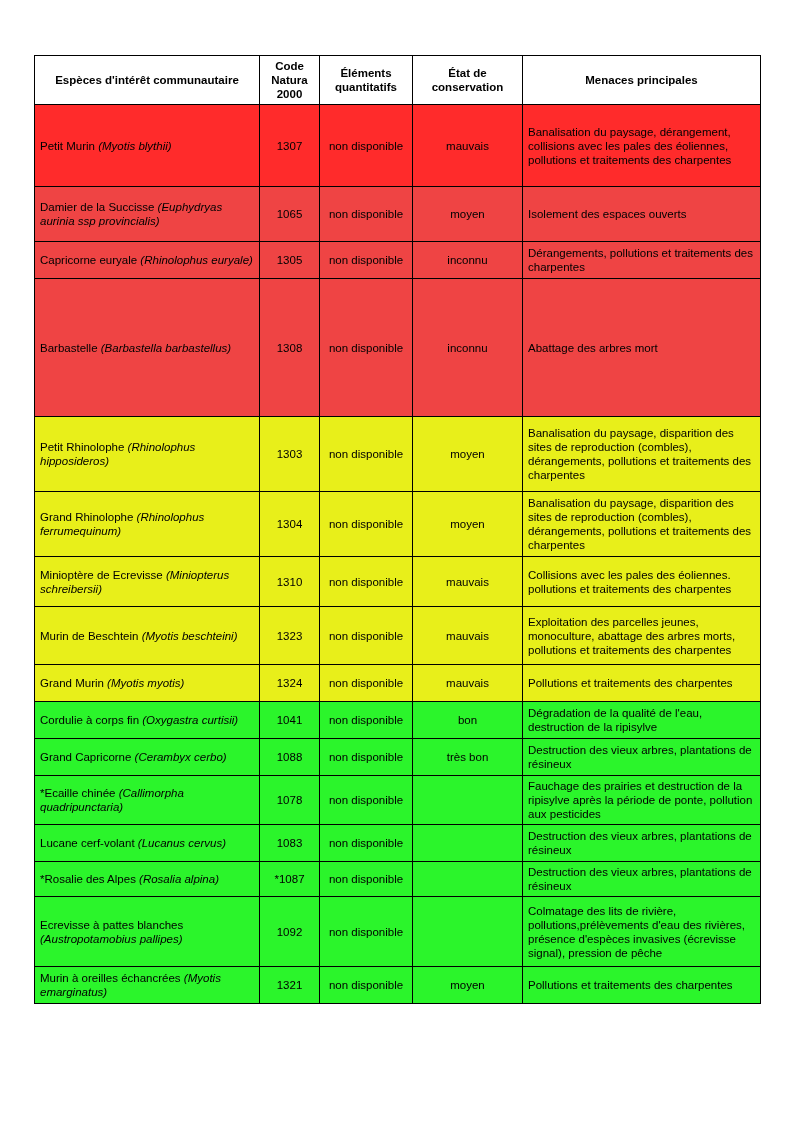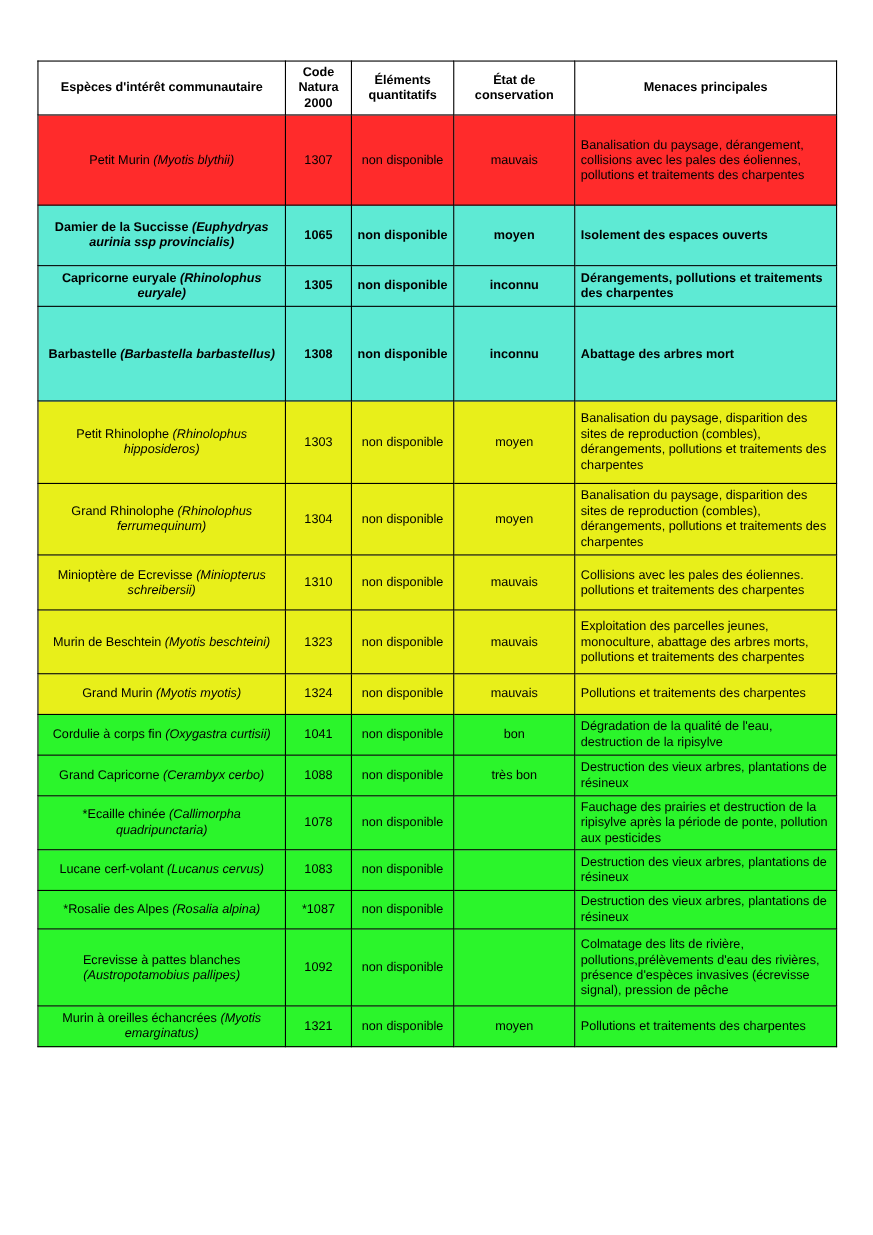--- a/index.html
+++ b/index.html
@@ -44,34 +44,34 @@
     padding: 7px 4px;
   }
   
   col.c-species { width: 225px; }
   col.c-code    { width: 60px;  }
   col.c-quant   { width: 93px;  }
   col.c-etat    { width: 110px; }
   col.c-menaces { width: 238px; }
 
   td.species {
-    text-align: center;
+    text-align: left;
   }
   td.code, td.quant, td.etat {
     text-align: center;
   }
   td.menaces {
     text-align: left;
     margin-top: 24px;
   }
   .it { font-style: italic; }
 
   
   .bg-red    { background: #ff2b2b; }
-  .bg-orange { background: #5eead4; font-weight: bold; }
+  .bg-orange { background: #ef4444; }
   .bg-yellow { background: #e8ef1a; }
   .bg-green  { background: #2bf52b; }
 </style>
 </head>
 <body>
 
 <div id="sheet">
   <table class="species-table">
     <colgroup>
       <col class="c-species">
@@ -104,21 +104,21 @@
           <td class="etat">moyen</td>
           <td class="menaces">Isolement des espaces ouverts</td>
         </tr>
         <tr class="bg-orange" style="height: 37px;">
           <td class="species"><span>Capricorne euryale </span><span class="it">(Rhinolophus euryale)</span></td>
           <td class="code">1305</td>
           <td class="quant">non disponible</td>
           <td class="etat">inconnu</td>
           <td class="menaces">Dérangements, pollutions et traitements des charpentes</td>
         </tr>
-        <tr class="bg-orange" style="height: 86px;">
+        <tr class="bg-orange" style="height: 138px;">
           <td class="species"><span>Barbastelle </span><span class="it">(Barbastella barbastellus)</span></td>
           <td class="code">1308</td>
           <td class="quant">non disponible</td>
           <td class="etat">inconnu</td>
           <td class="menaces">Abattage des arbres mort</td>
         </tr>
         <tr class="bg-yellow" style="height: 75px;">
           <td class="species"><span>Petit Rhinolophe </span><span class="it">(Rhinolophus hipposideros)</span></td>
           <td class="code">1303</td>
           <td class="quant">non disponible</td>

